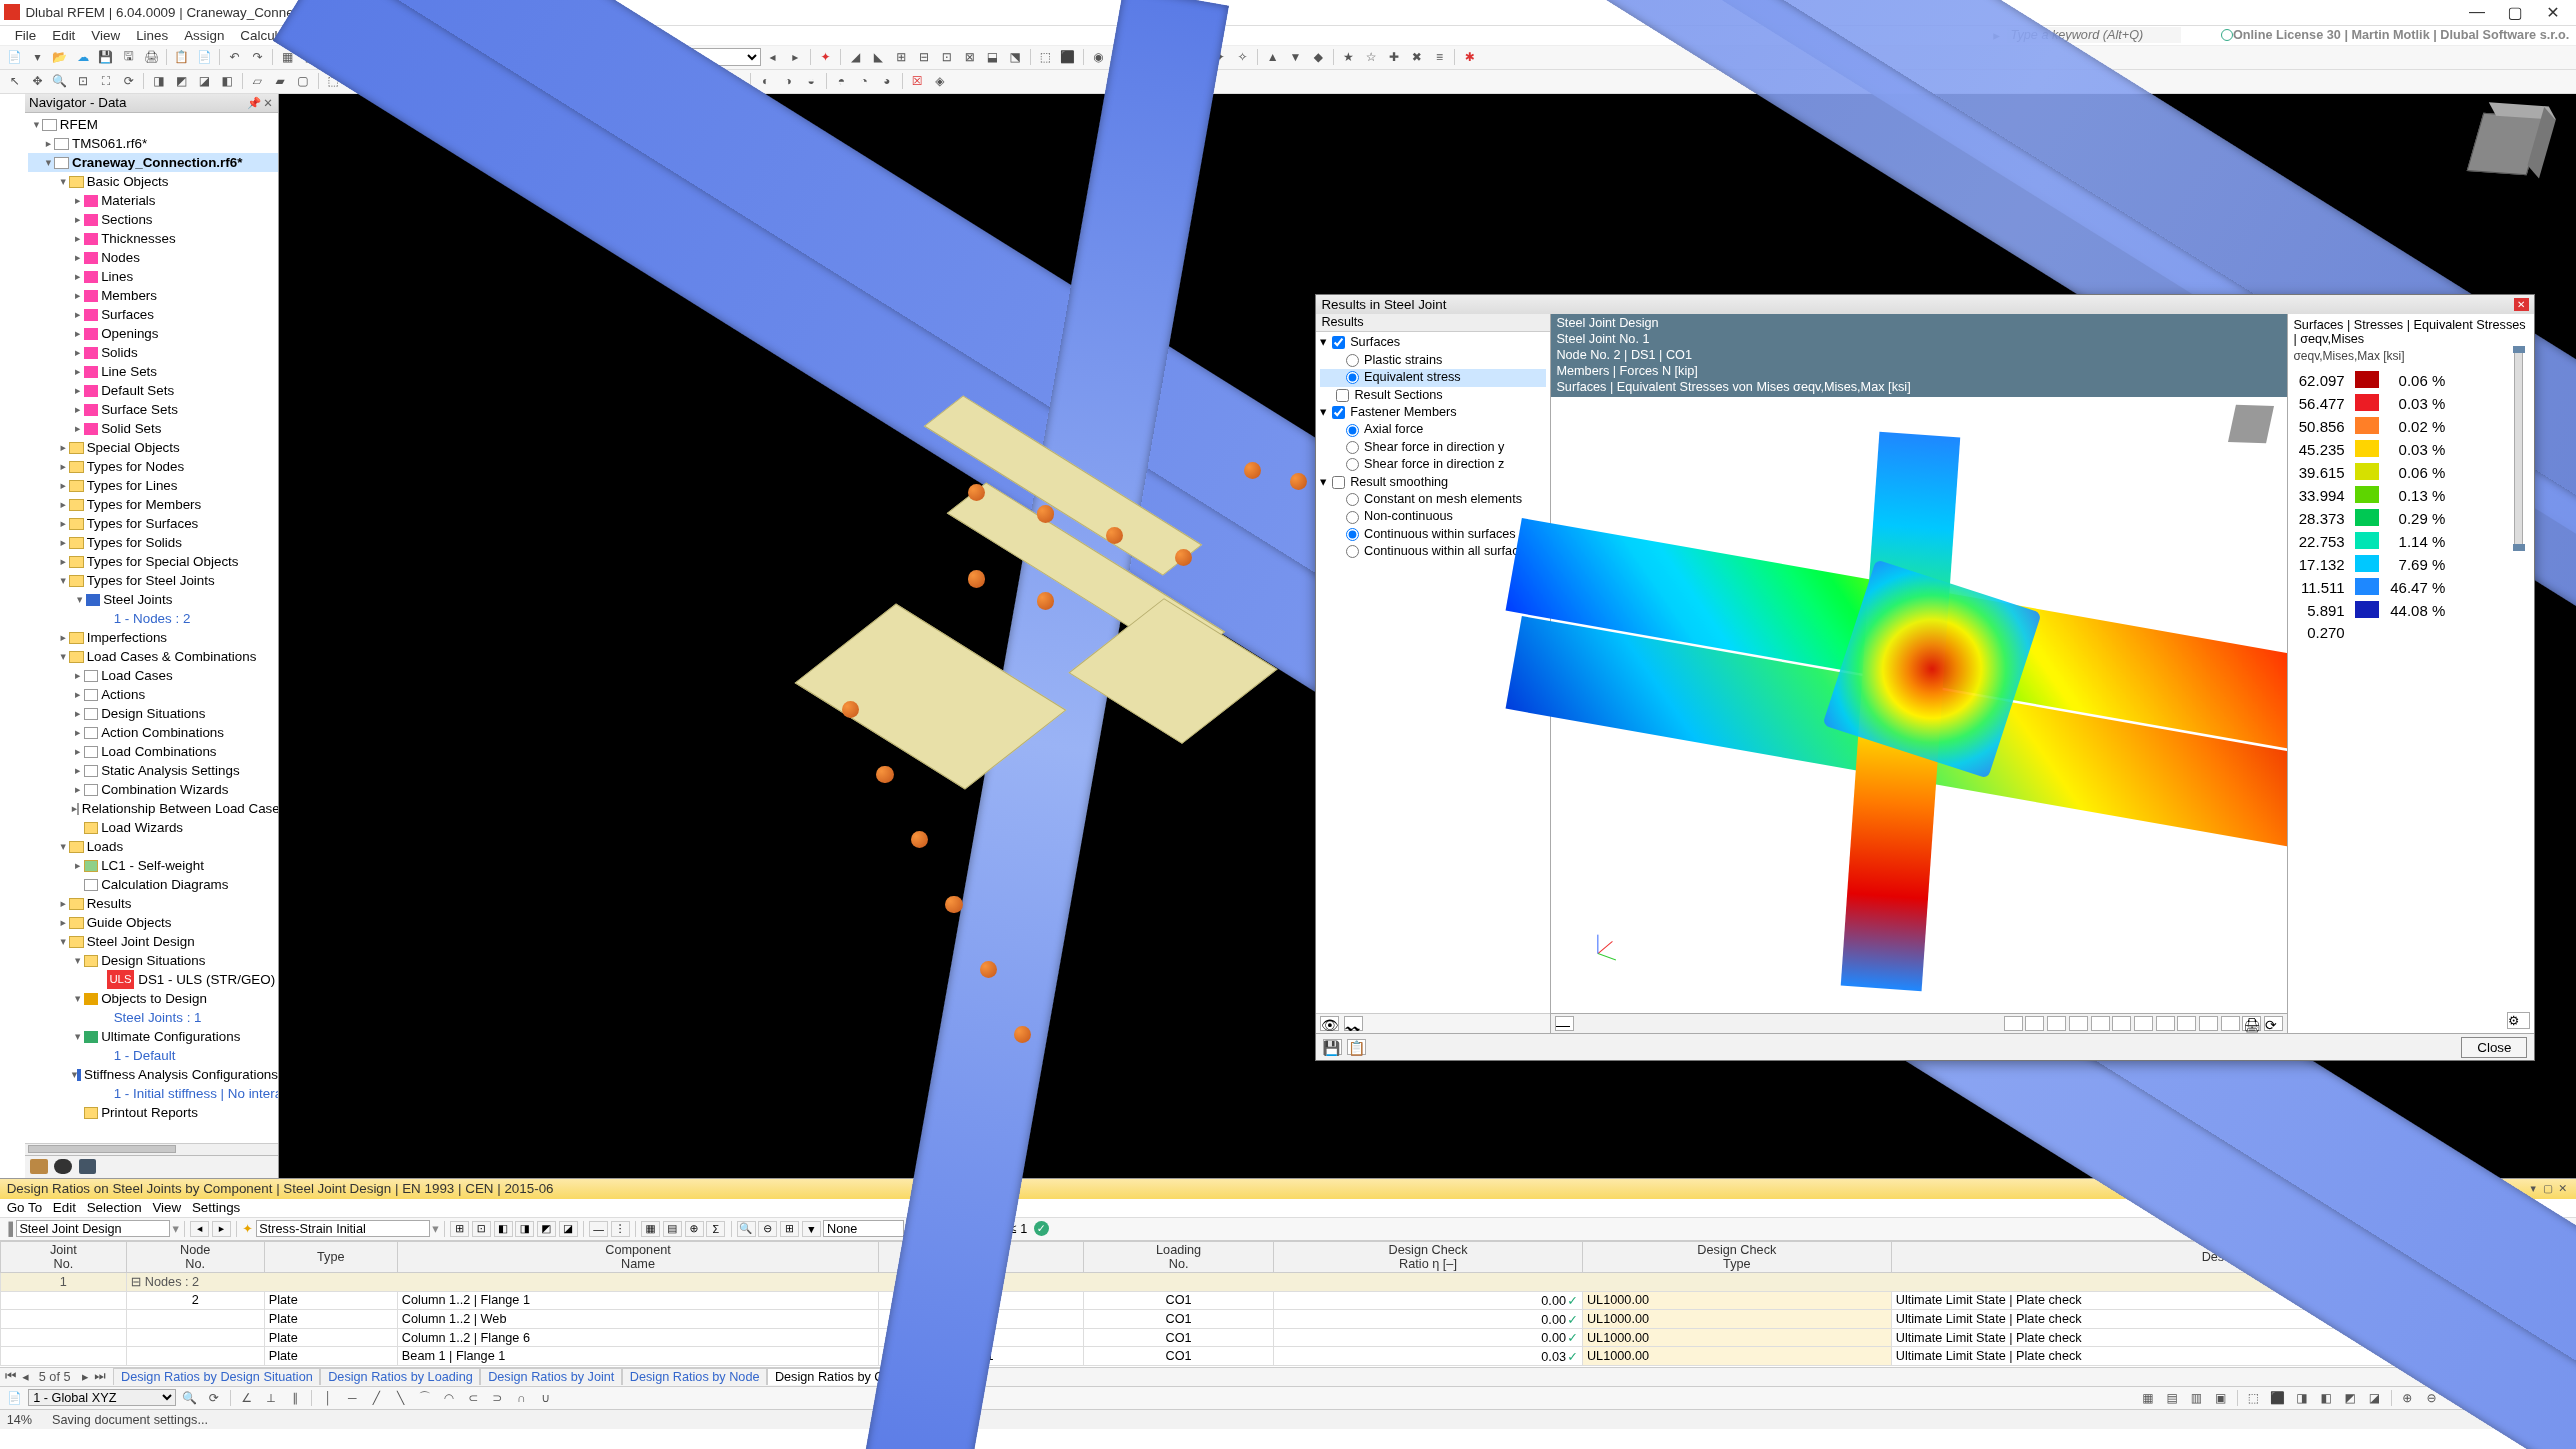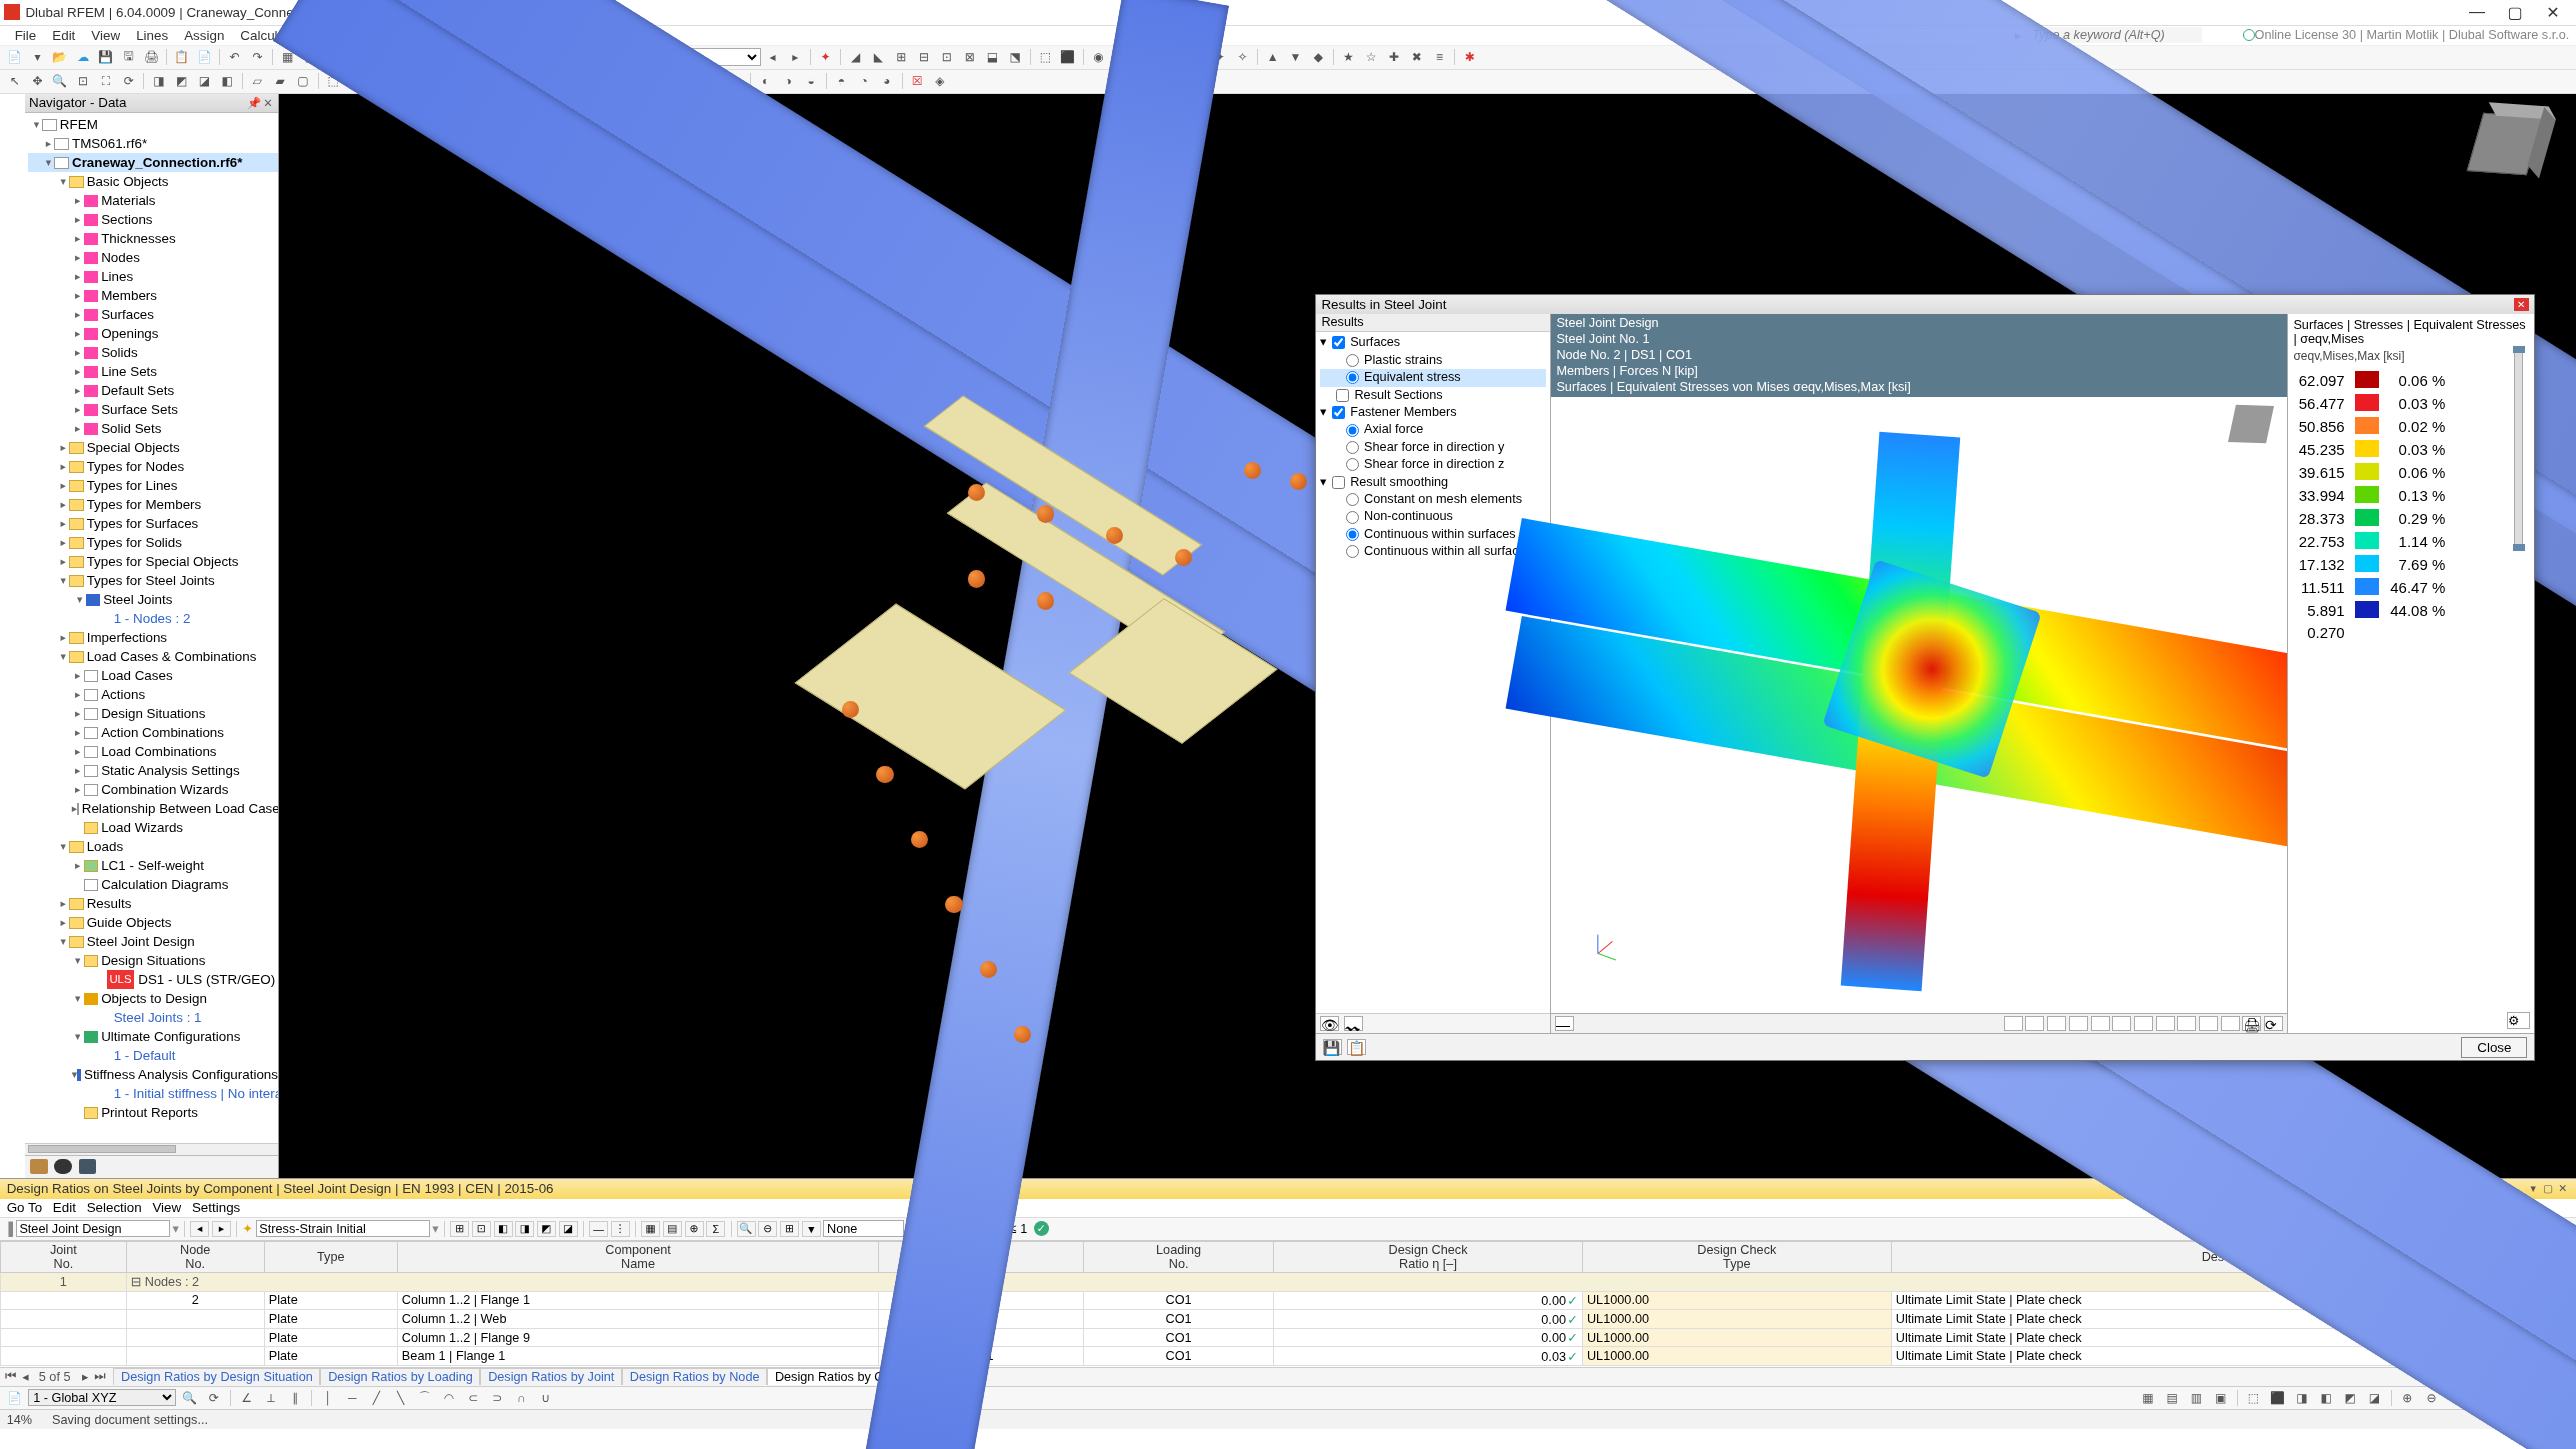--- a/index.html
+++ b/index.html
@@ -10,21 +10,21 @@
 .titlebar .logo { width:16px; height:16px; background:#d32; margin-right:5.4px; }
 .titlebar .title { font-size:13.4px; color:#333; flex:0 0 auto; }
 .titlebar .spacer { flex:1; }
 .titlebar .winbtn { width:38px; height:21.5px; display:flex; align-items:center; justify-content:center; font-size:16px; color:#333; }
 
 
 .menubar { height:20px; background:#fff; display:flex; align-items:center; padding:0 6.7px; gap:0; border-bottom:0.7px solid #eee; }
 .menubar .mi { padding:2.7px 8px; font-size:13.4px; color:#333; }
 .menubar .right { margin-left:auto; display:flex; align-items:center; gap:6.7px; color:#888; font-size:13.4px; }
 .menubar input.kw { width:174px; background:#f5f5f5; border:none; padding:1.3px 4px; font-style:italic; color:#999; font-size:12.7px; }
-.menubar .lic { display:flex; align-items:center; font-size:12.7px; }
+.menubar .lic { display:flex; align-items:center; font-size:12.7px;font-weight:bold; }
 .menubar .globe { width:12px; height:12px; border:0.7px solid #3a8; border-radius:50%; display:inline-block; }
 
 
 .toolbar { height:24px; background:#f7f7f7; display:flex; align-items:center; padding:0 4px; gap:1.3px; border-bottom:0.7px solid #ddd; }
 .tbtn { width:21.5px; height:19px; display:flex; align-items:center; justify-content:center; color:#555; border:0.7px solid transparent; border-radius:1.3px; font-size:12px; }
 .tsep { width:0.7px; height:16px; background:#ccc; margin:0 2.7px; }
 .toolbar select, .toolbar input { height:17.4px; border:0.7px solid #aaa; font-size:12.7px; padding:0 2.7px; background:#fff; }
 .toolbar .dark { background:#333; color:#fff; padding:1.3px 4px; font-size:12px; }
 
 
@@ -933,21 +933,21 @@
        <td class="c">DS1</td>
        <td class="c">CO1</td>
        <td class="r chk">0.00</td>
        <td class="code">UL1000.00</td>
        <td>Ultimate Limit State | Plate check</td>
      </tr>
           <tr>
        <td></td>
        <td class="c"></td>
        <td>Plate</td>
-       <td>Column 1..2 | Flange 9</td>
+       <td>Column 1..2 | Flange 6</td>
        <td class="c">DS1</td>
        <td class="c">CO1</td>
        <td class="r chk">0.00</td>
        <td class="code">UL1000.00</td>
        <td>Ultimate Limit State | Plate check</td>
      </tr>
           <tr>
        <td></td>
        <td class="c"></td>
        <td>Plate</td>

